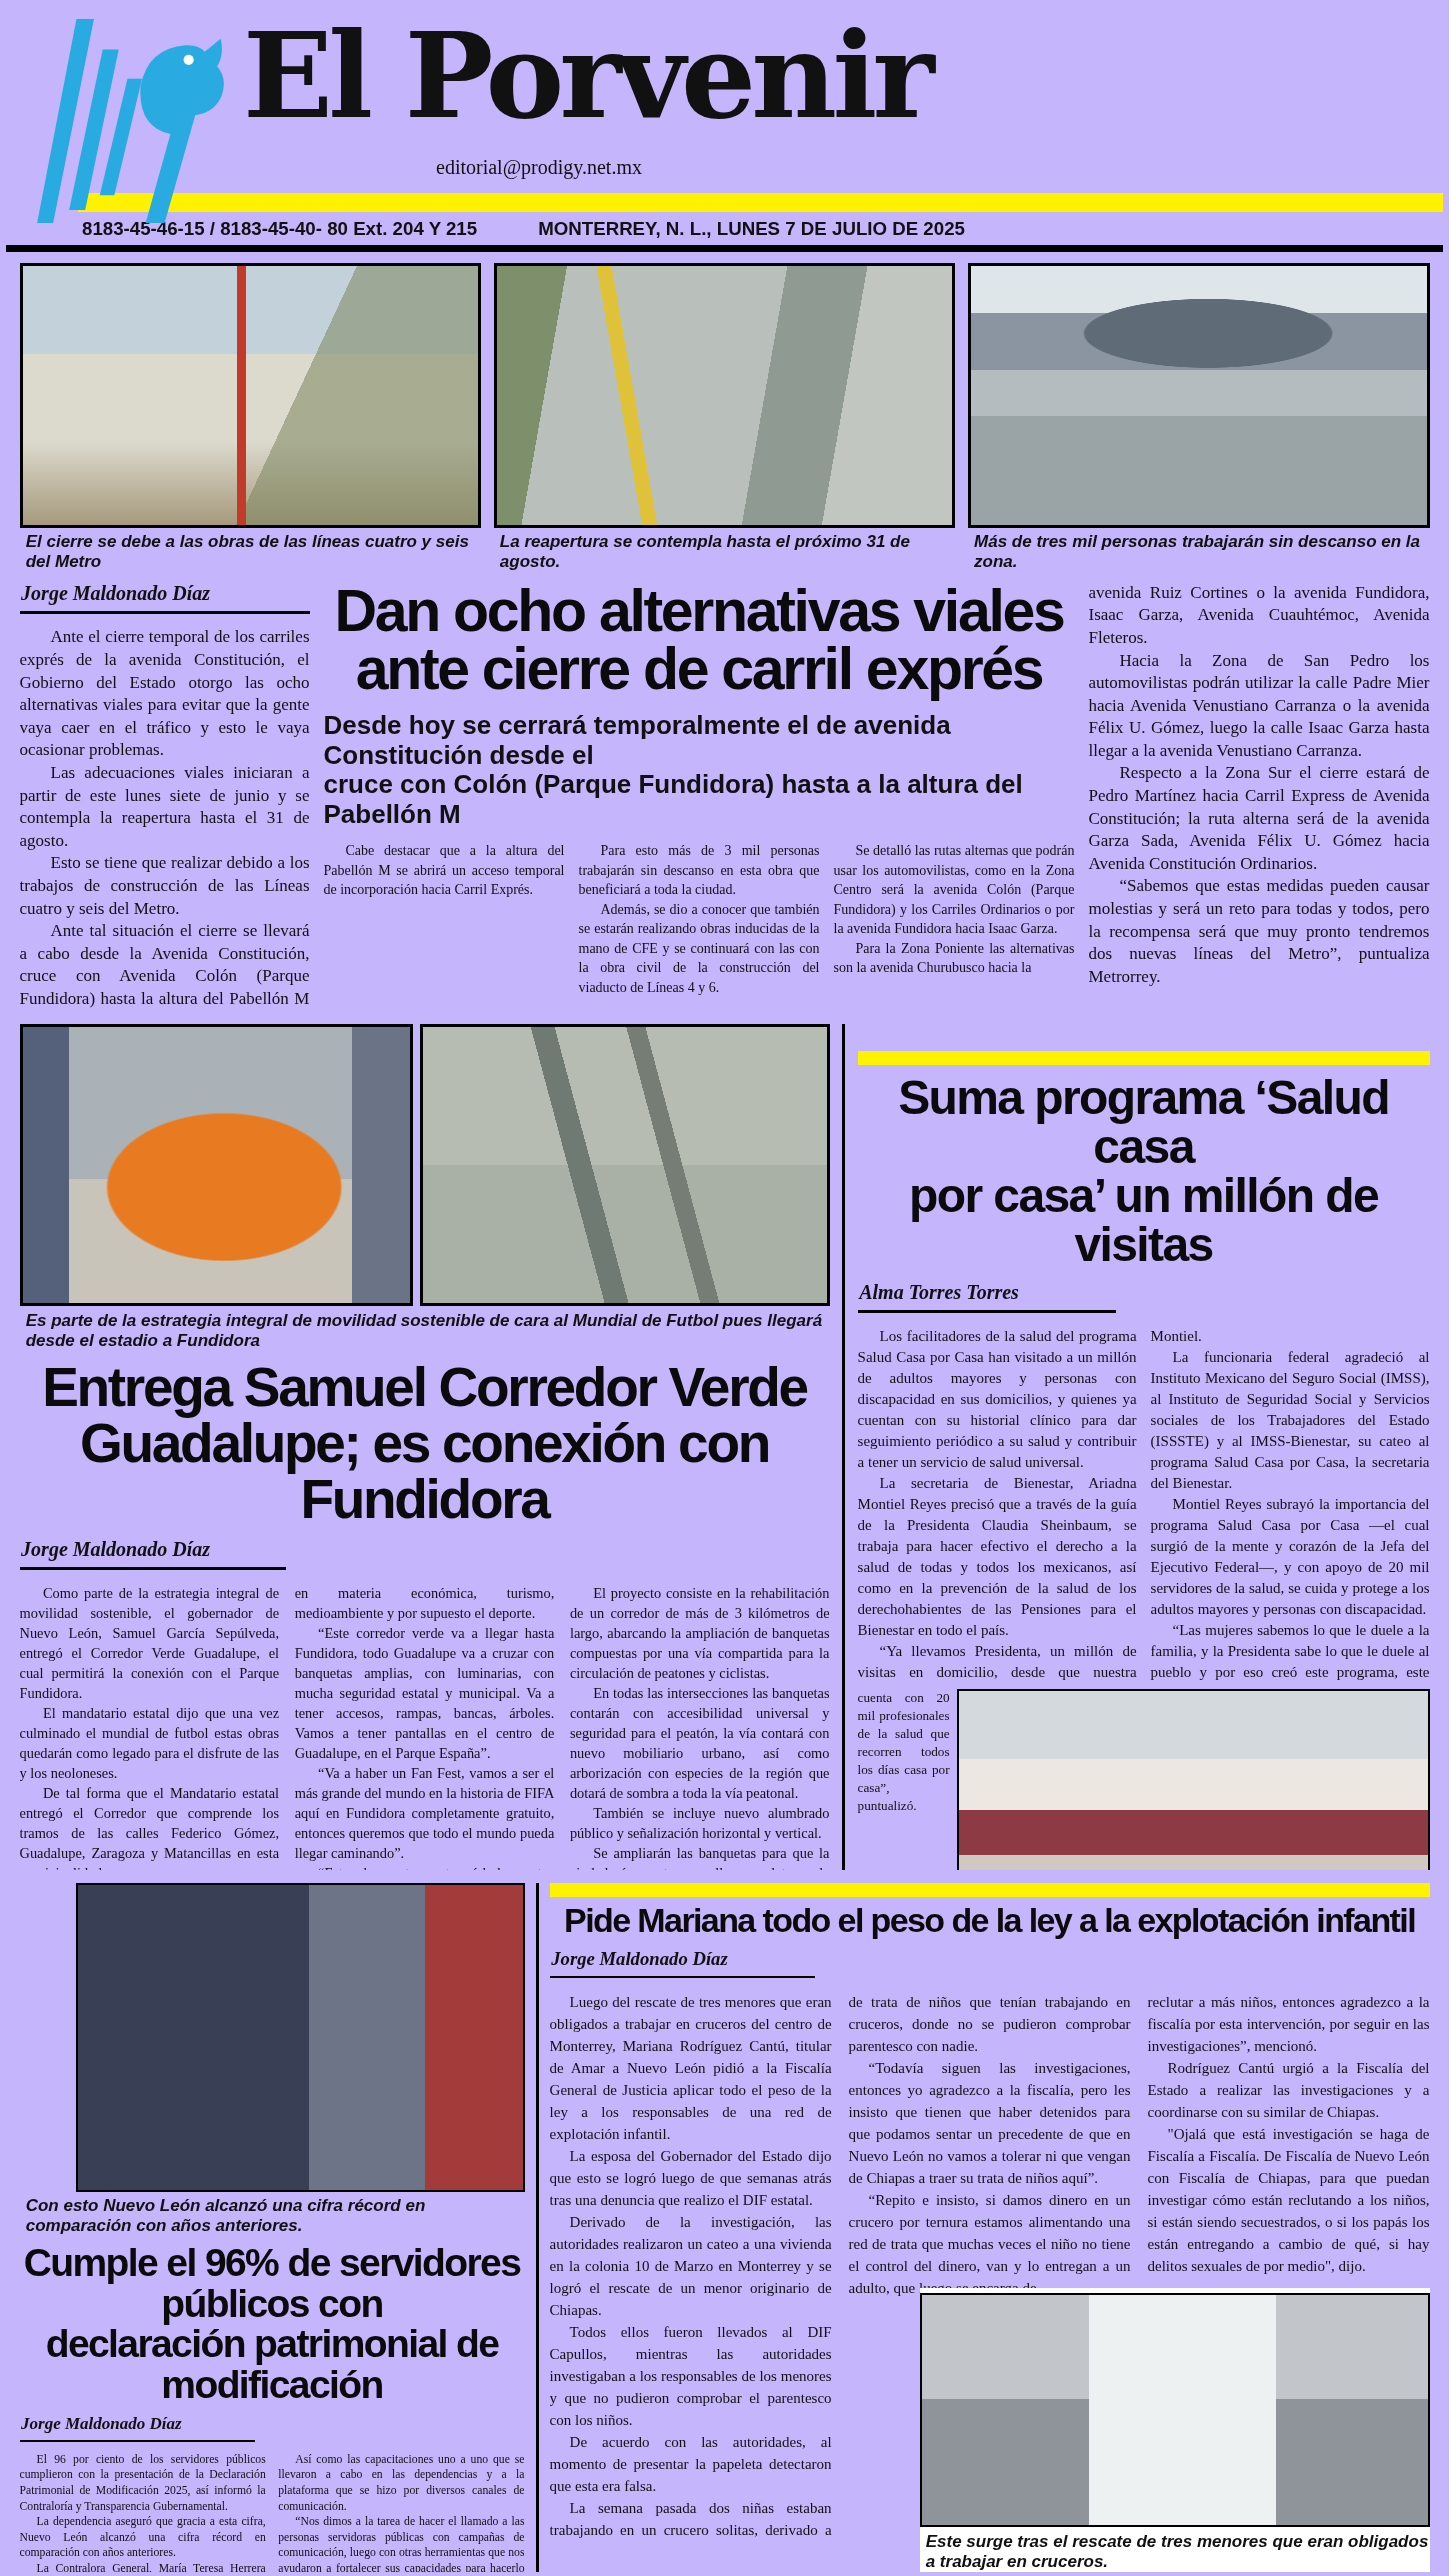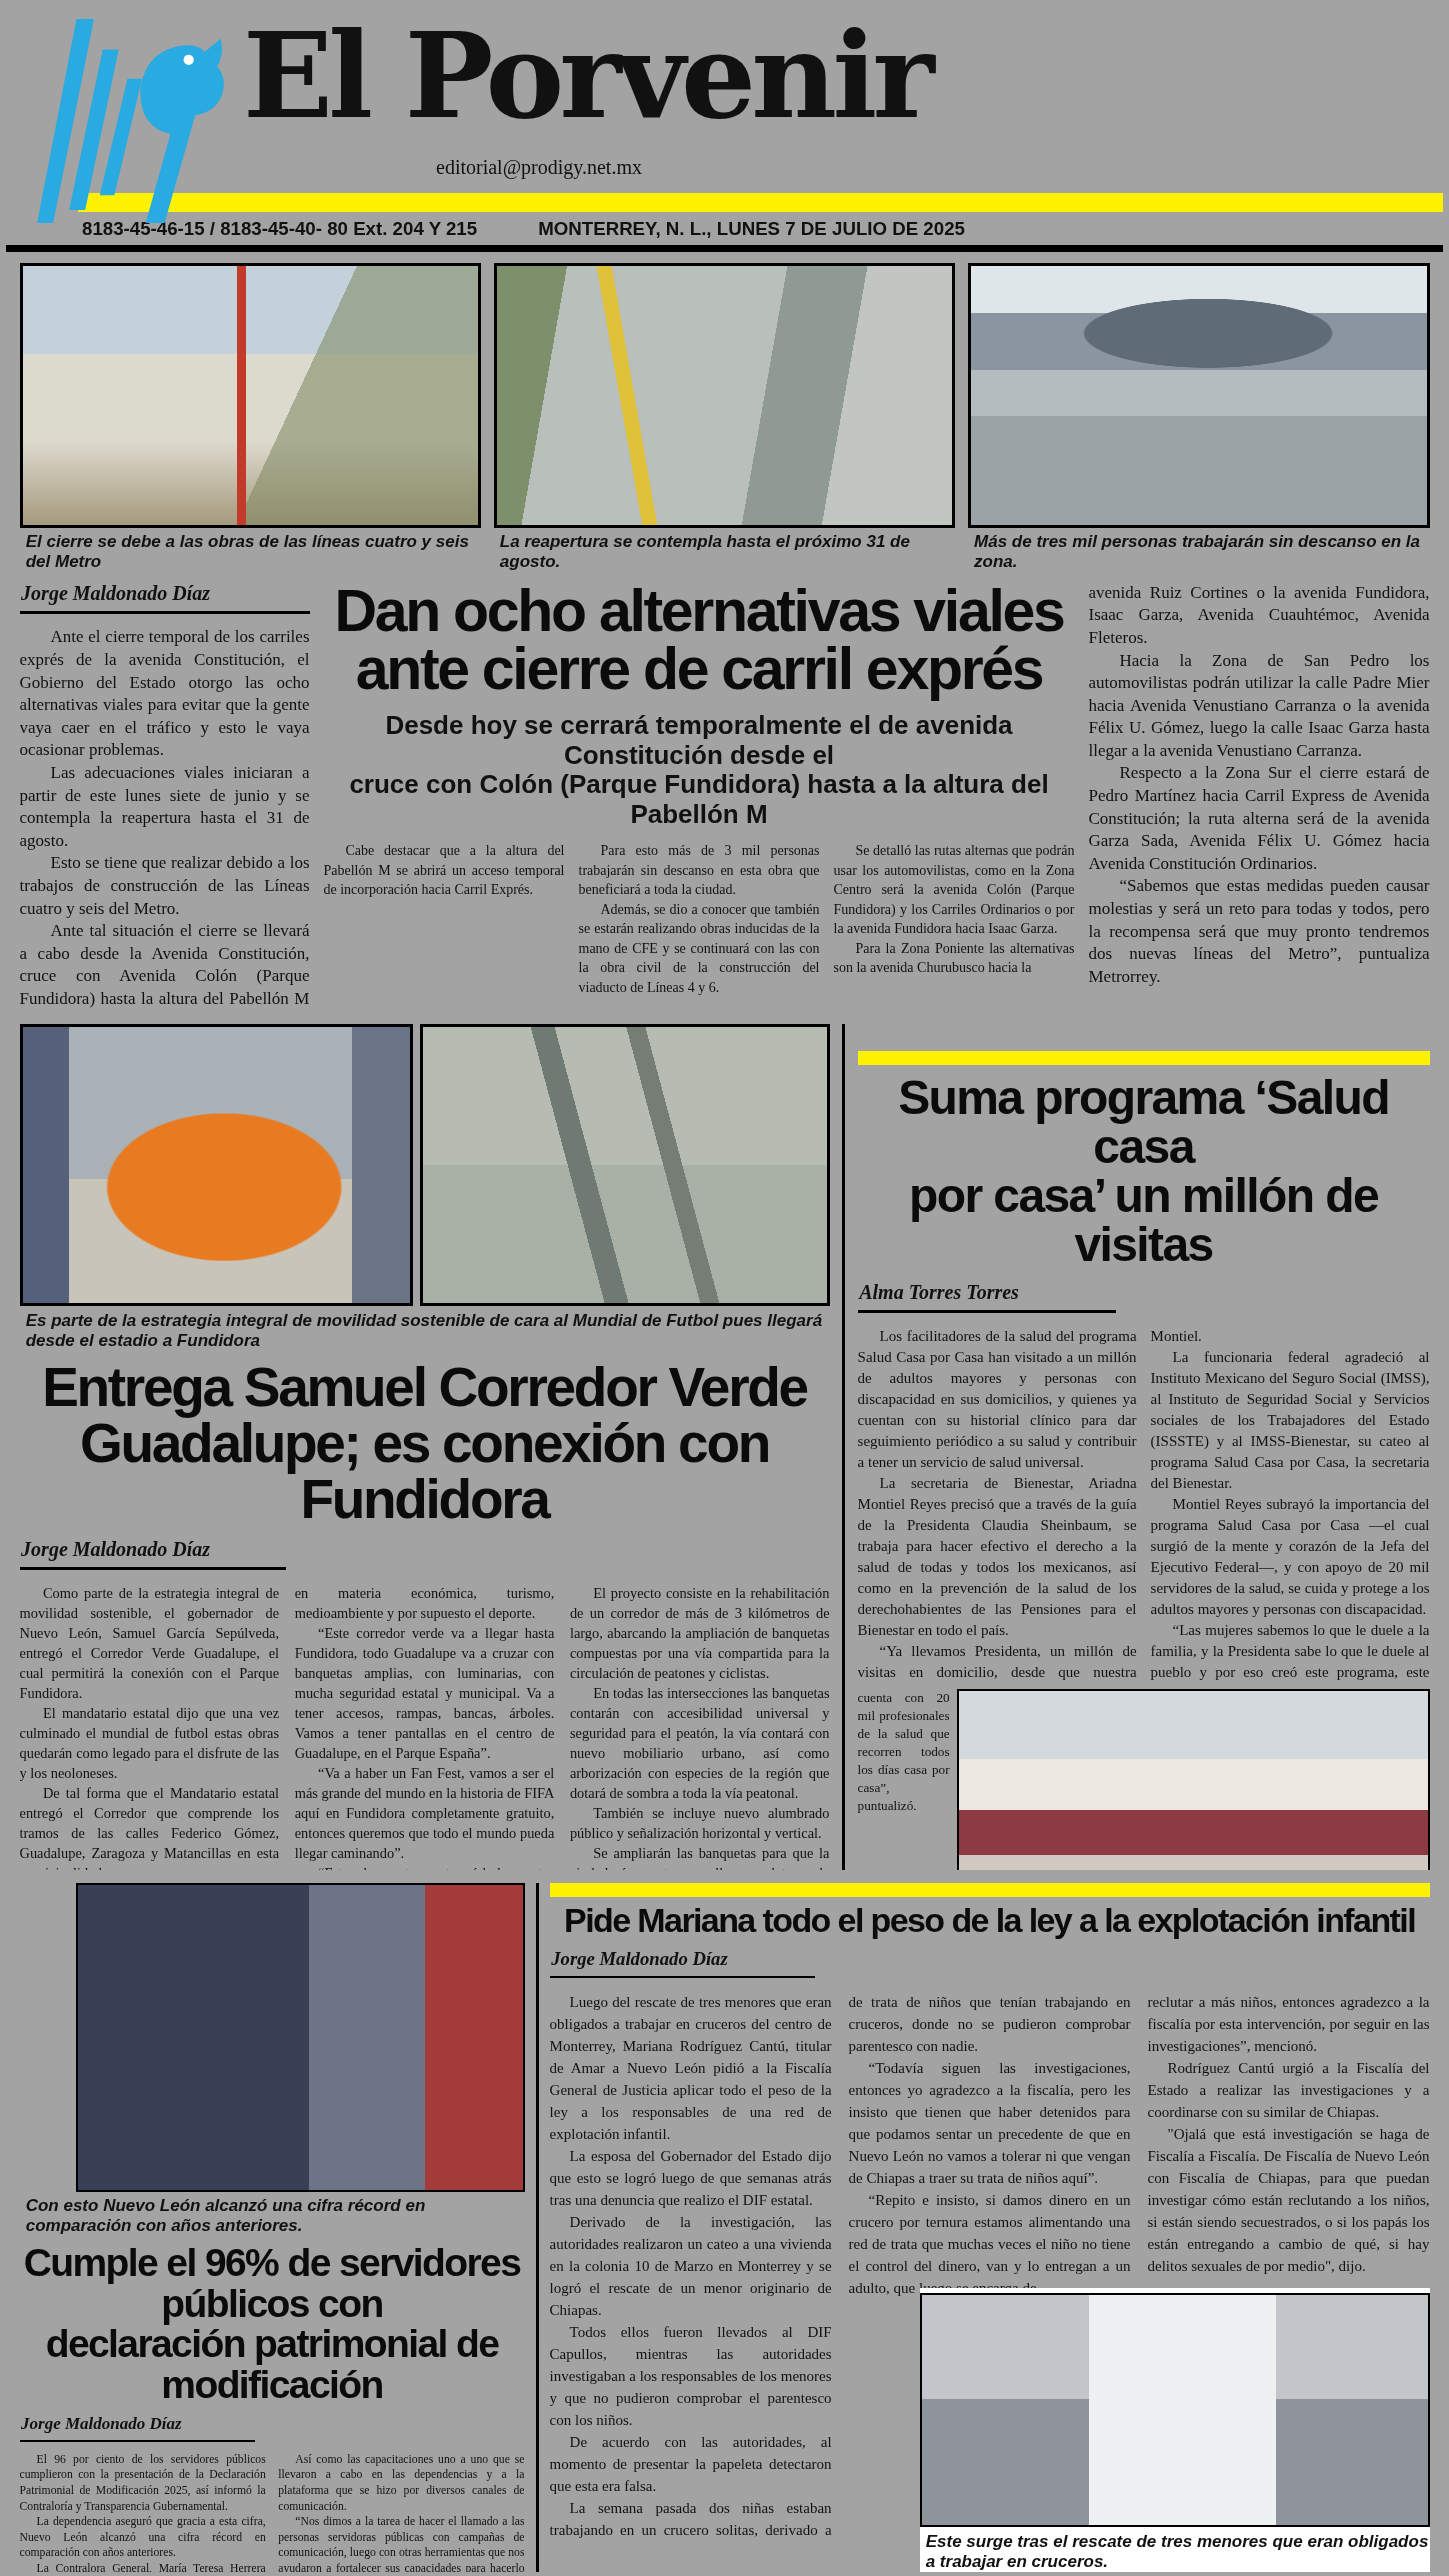--- a/index.html
+++ b/index.html
@@ -1,16 +1,16 @@
 <!DOCTYPE html>
 <html style="font-size:12.5px"><head>
 <meta charset="utf-8">
 <style>
   html,body{margin:0;padding:0;background:#e8e8e8;}
-  .page{position:relative;width:1449px;height:2576px;margin:0 auto;background:#a3a3a3;color:#111;
+  .page{position:relative;width:1449px;height:2576px;margin:0 auto;background:#c4b5fd;color:#111;
         overflow:hidden;font-family:"Liberation Serif","DejaVu Serif",serif;}
   
   .masthead{position:relative;height:190px;}
   .logo{position:absolute;left:28px;top:18.7px;width:196px;height:204px;}
   .mast-title{position:absolute;left:243px;top:17px;font-family:"DejaVu Serif",serif;font-weight:bold;
               font-size:118px;line-height:1;letter-spacing:-4.7px;}
   .mast-email{position:absolute;left:436px;top:156px;font-size:20px;}
   .mast-local{position:absolute;right:11px;top:36px;font-family:"DejaVu Serif",serif;font-weight:bold;
               font-size:92px;line-height:1;letter-spacing:-3.1px;}
   .yellow-rule{height:18.7px;background:#FFF200;margin:3.1px 6.2px 0 78px;}
@@ -59,21 +59,21 @@
   .top-photos{display:flex;gap:12.5px;margin:11px 19.5px 0;}
   .top-photos figure{flex:1;}
   .top-photos .ph{height:265px;}
   
   .lead{display:flex;gap:14px;margin:9.4px 19.5px 0;height:430px;overflow:hidden;}
   .lead-left{width:290px;}
   .lead-center{width:751px;}
   .lead-right{flex:1;}
   .lead-left p,.lead-right p{font-size:17px;line-height:22.6px;text-indent:31px;}
   .lead-hl{font-size:59px;line-height:.98;letter-spacing:-2.3px;margin:1.6px 0 12.5px;}
-  .lead-deck{font-size:26px;line-height:1.13;text-align:center;white-space:pre-line;
+  .lead-deck{font-size:26px;line-height:1.13;white-space:pre-line;
              font-weight:bold;font-family:"Liberation Sans",sans-serif;margin-bottom:12.5px;}
   .lead-cols{display:flex;gap:14px;height:185px;overflow:hidden;}
   .lead-cols .col{flex:1;}
   .lead-cols p{font-size:14px;line-height:19.5px;text-indent:22px;}
   
   .middle{display:flex;margin:12.5px 19.5px 0;height:846px;overflow:hidden;}
   .mid-left{width:810px;padding-right:12.5px;}
   .vdiv{width:3.1px;background:#000;}
   .mid-right{flex:1;padding-left:12.5px;}
   .mid-photos{display:flex;gap:7.8px;height:282px;}

